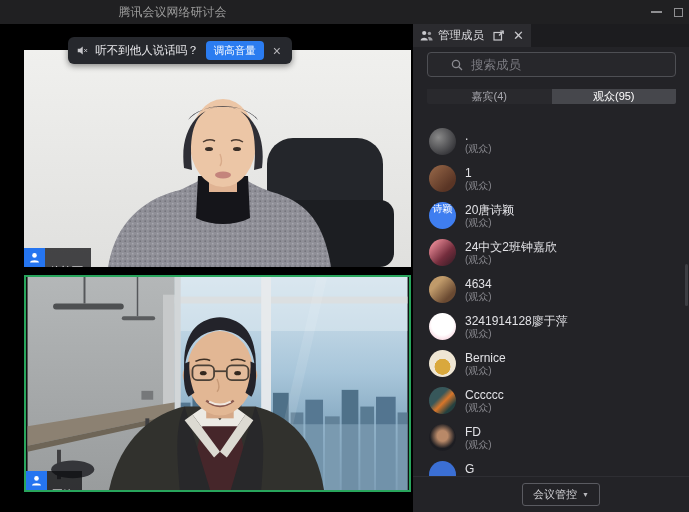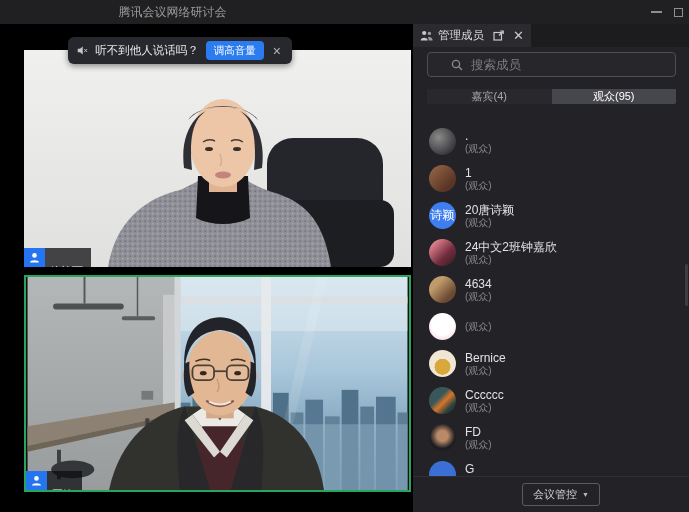--- a/index.html
+++ b/index.html
@@ -49,22 +49,22 @@
   .search-box input{flex:1;background:transparent;border:none;outline:none;color:#ddd;font-size:12.5px;min-width:0;}
   .search-box input::placeholder{color:#7c7c82;}
 
   .tabs{position:absolute;left:14px;top:60px;width:249px;height:20px;display:flex;border-radius:2px;overflow:hidden;align-items:flex-end;}
   .tab{flex:1;display:flex;align-items:center;justify-content:center;font-size:11px;cursor:pointer;
     background:#29292d;color:#a8a8ae;}
   .tab.selected{background:#46474c;color:#fff;}
 
   .member-list{position:absolute;left:0;top:99px;width:276px;height:353px;overflow:hidden;padding-left:16px;}
   .member-row{height:37px;display:flex;align-items:center;gap:9px;cursor:pointer;}
-  .avatar{width:27px;height:27px;border-radius:50%;flex:none;display:flex;align-items:center;justify-content:center;
-    color:#fff;font-size:12px;letter-spacing:0;overflow:hidden;}
+  .avatar{width:27px;height:27px;border-radius:50%;flex:none;display:flex;align-items:flex-start;justify-content:center;
+    color:#fff;font-size:10px;letter-spacing:0;overflow:hidden;}
   .m-texts{display:flex;flex-direction:column;justify-content:center;}
   .m-name{font-size:12px;color:#e2e2e6;line-height:14px;white-space:nowrap;}
   .m-role{font-size:10px;color:#87878d;line-height:12px;}
 
   .scroll-thumb{position:absolute;right:1px;top:240px;width:3px;height:42px;background:#3d3e43;border-radius:2px;}
 
   .sb-footer{position:absolute;left:0;top:452px;width:276px;height:36px;background:#232327;
     border-top:1px solid #2e2e33;display:flex;align-items:center;justify-content:center;}
   .footer-btn{display:flex;align-items:center;gap:5px;border:1px solid #5a5b61;border-radius:3px;
     background:transparent;color:#d2d2d6;font-size:11px;padding:3px 10px;cursor:pointer;margin-left:20px;}
@@ -323,20 +323,21 @@
         <div class="member-row">
           <div class="avatar" style="background: linear-gradient(135deg, rgb(192, 154, 106) 30%, rgb(106, 74, 50) 75%);"></div>
           <div class="m-texts">
             <div class="m-name">4634</div>
             <div class="m-role">(观众)</div>
           </div>
         </div>
         <div class="member-row">
           <div class="avatar" style="background: radial-gradient(circle at 50% 42%, rgb(255, 255, 255) 52%, rgb(243, 185, 203));"></div>
           <div class="m-texts">
+            <div class="m-name">3241914128廖于萍</div>
             <div class="m-role">(观众)</div>
           </div>
         </div>
         <div class="member-row">
           <div class="avatar" style="background: radial-gradient(circle at 50% 62%, rgb(217, 168, 60) 36%, rgb(239, 230, 212) 38%);"></div>
           <div class="m-texts">
             <div class="m-name">Bernice</div>
             <div class="m-role">(观众)</div>
           </div>
         </div>

